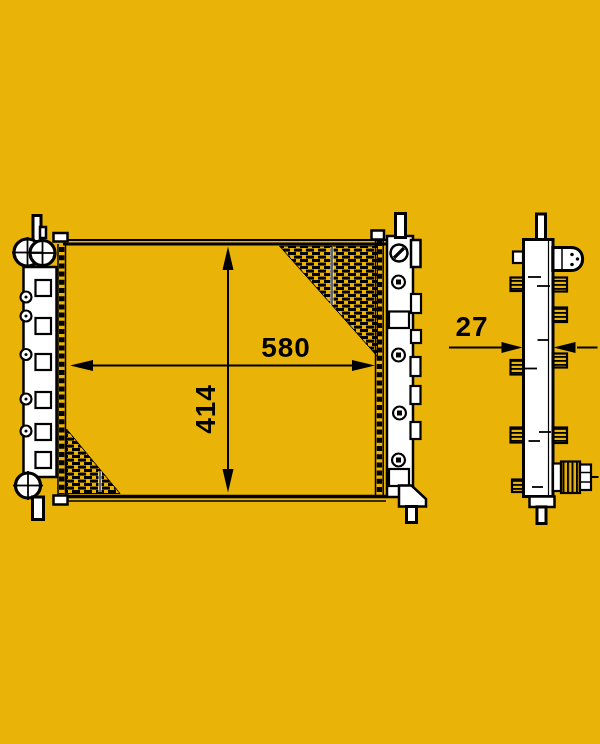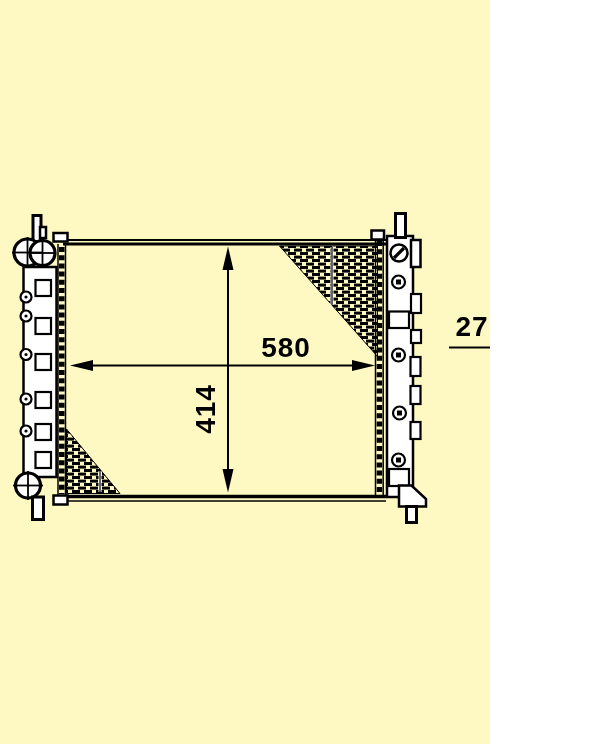--- a/index.html
+++ b/index.html
@@ -1,20 +1,20 @@
 <!DOCTYPE html>
 <html><head>
 <meta charset="utf-8">
 <style>
   html, body { margin: 0; padding: 0; background: #ffffff; }
   .canvas {
     position: relative;
-    width: 490px;
+    width: 600px;
     height: 744px;
-    background: #fef9c3;
+    background: #eab308;
     overflow: hidden;
   }
   svg { display: block; }
   .dim-label {
     font-family: "Liberation Sans", "DejaVu Sans", sans-serif;
     font-weight: 700;
     font-size: 28px;
     letter-spacing: 1px;
     fill: #000000;
   }

